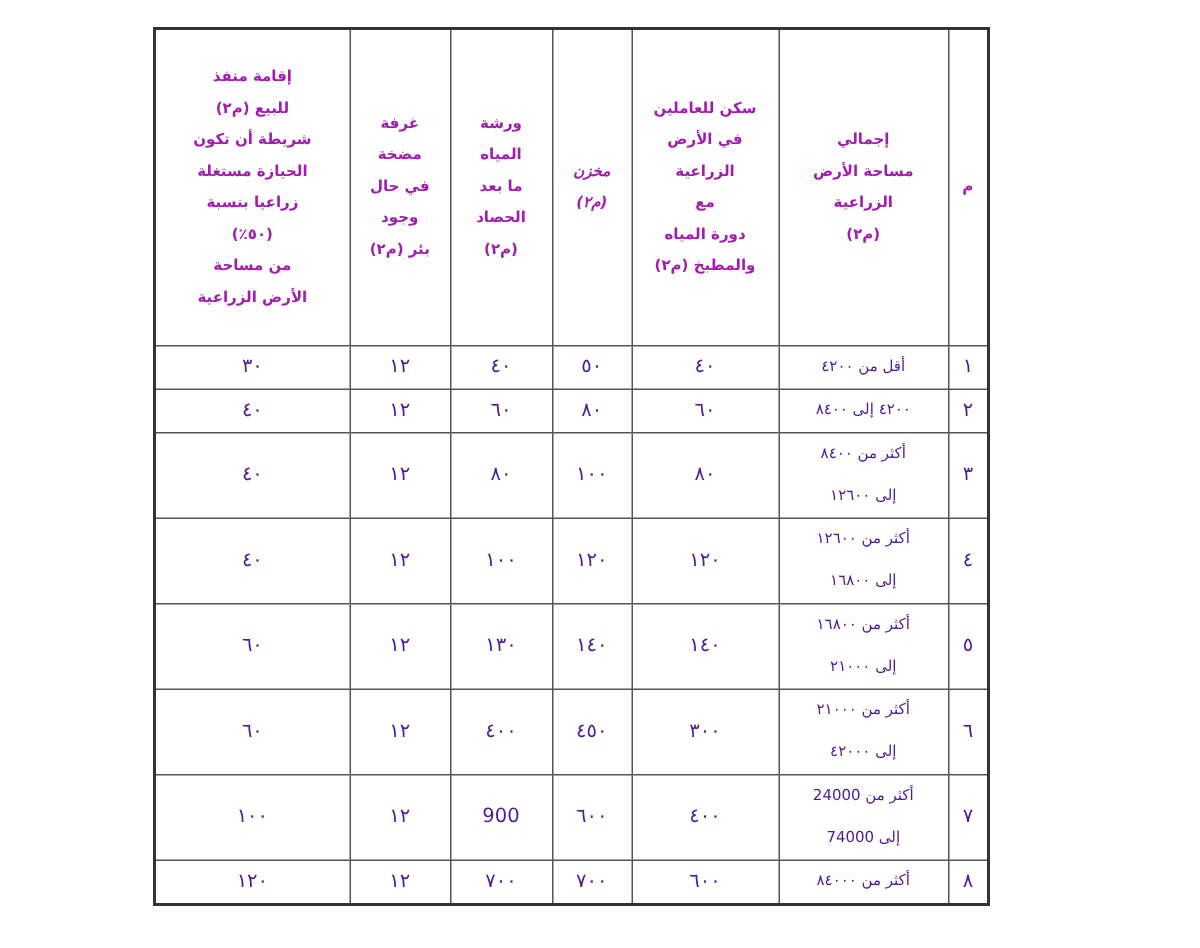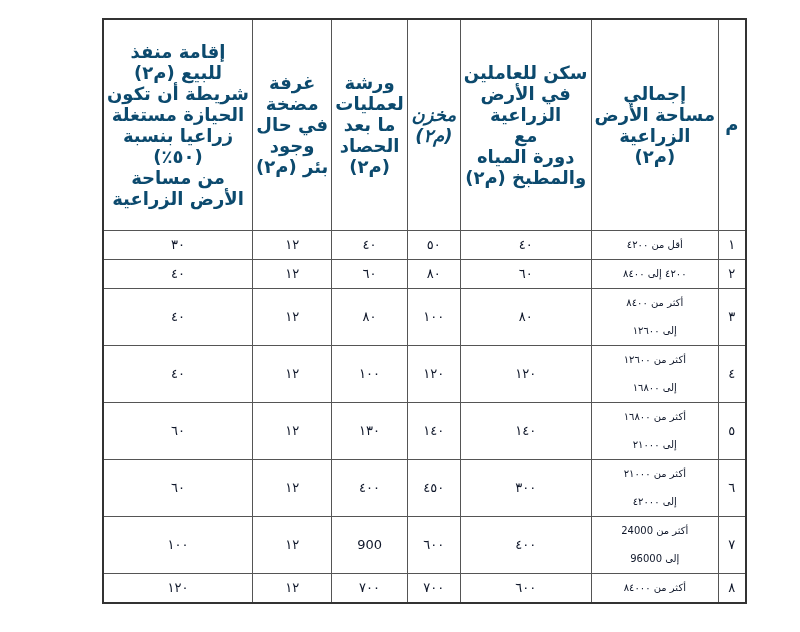--- a/index.html
+++ b/index.html
@@ -10,23 +10,23 @@
     .tbl {
       position: absolute; left: 102px; top: 18px;
       border-collapse: collapse; direction: rtl;
       border: 2px solid #333;
     }
     .tbl td, .tbl th {
       border: 1px solid #555; text-align: center; vertical-align: middle;
       padding: 0 3px; box-sizing: border-box;
     }
     .tbl th {
-      font-weight: bold; font-size: 18px; line-height: 21px; color: #0c4a6e;
+      font-weight: bold; font-size: 10px; line-height: 21px; color: #a21caf;
     }
-    .tbl td { font-size: 13px; color: #0f172a; }
+    .tbl td { font-size: 13px; color: #4c1d95; }
     .tbl td.area { font-size: 10px; line-height: 28px; }
     .tbl td.idx { font-size: 13px; }
     .hdr th { height: 211px; }
     .c-idx { width: 27px; }
     .c-area { width: 113px; }
     .c-housing { width: 98px; }
     .c-store { width: 53px; font-style: italic; }
     .c-workshop { width: 68px; }
     .c-pump { width: 67px; margin-left: 28px; }
     .c-outlet { width: 130px; }
@@ -54,21 +54,21 @@
         <span class="hline">مع</span>
         <span class="hline">دورة المياه</span>
         <span class="hline">والمطبخ (م٢)</span>
       </th>
       <th class="c-store">
         <span class="hline">مخزن</span>
         <span class="hline">(م٢)</span>
       </th>
       <th class="c-workshop">
         <span class="hline">ورشة</span>
-        <span class="hline">لعمليات</span>
+        <span class="hline">المياه</span>
         <span class="hline">ما بعد</span>
         <span class="hline">الحصاد</span>
         <span class="hline">(م٢)</span>
       </th>
       <th class="c-pump">
         <span class="hline">غرفة</span>
         <span class="hline">مضخة</span>
         <span class="hline">في حال</span>
         <span class="hline">وجود</span>
         <span class="hline">بئر (م٢)</span>
@@ -153,21 +153,21 @@
       <td>٣٠٠</td>
       <td>٤٥٠</td>
       <td>٤٠٠</td>
       <td>١٢</td>
       <td>٦٠</td>
     </tr>
     <tr class="r7">
       <td class="idx">٧</td>
       <td class="area">
         <span class="hline">أكثر من 24000</span>
-        <span class="hline">إلى 96000</span>
+        <span class="hline">إلى 74000</span>
       </td>
       <td>٤٠٠</td>
       <td>٦٠٠</td>
       <td>900</td>
       <td>١٢</td>
       <td>١٠٠</td>
     </tr>
     <tr class="r8">
       <td class="idx">٨</td>
       <td class="area">

